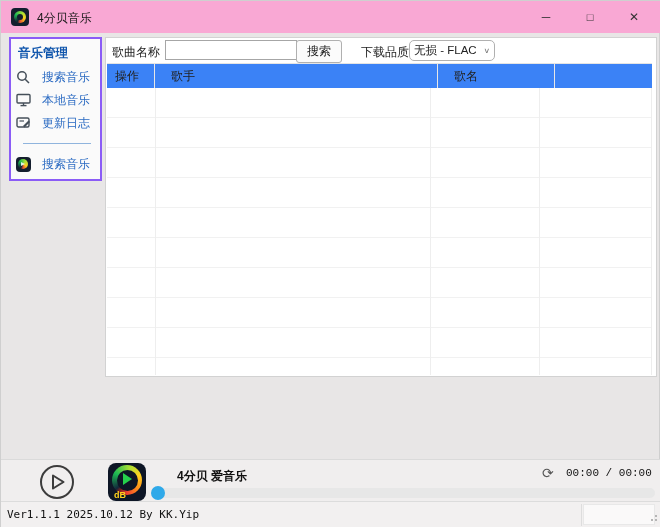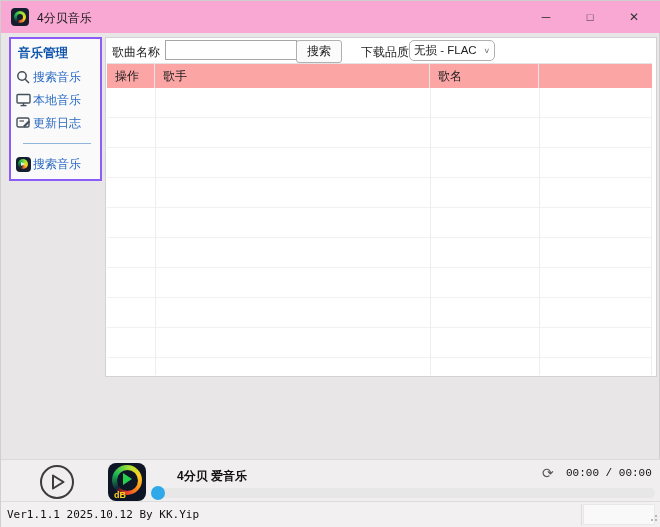--- a/index.html
+++ b/index.html
@@ -15,21 +15,21 @@
       background:conic-gradient(from 210deg,#123,#1db954 90deg,#a8e036 180deg,#ffd21e 260deg,#e2502e 330deg,#123);}
   #app-icon .ring::after{content:"";position:absolute;inset:3px;border-radius:50%;background:#141e2e;}
   #win-title{left:36px;top:9px;font-size:12px;color:#1a1a1a;}
   .caption-btn{top:0;width:44px;height:32px;display:flex;align-items:center;justify-content:center;
       font-size:12px;color:#333;cursor:default;}
   #btn-min{left:523px;}  #btn-max{left:567px;font-size:11px;}  #btn-close{left:611px;font-size:12px;}
 
   
   #sidebar{left:8px;top:36px;width:93px;height:144px;background:#fafafa;border:2px solid #8b5cf6;box-sizing:border-box;}
   #sb-header{left:7px;top:6px;font-size:12.5px;font-weight:bold;color:#1257ad;}
-  .sb-item{left:4px;width:85px;height:20px;display:flex;align-items:center;gap:2px;cursor:pointer;}
+  .sb-item{left:4px;width:85px;height:20px;display:flex;align-items:center;gap:11px;cursor:pointer;}
   .sb-item .lbl{font-size:12px;color:#2a6ac2;white-space:nowrap;}
   .sb-ic{width:16px;height:16px;flex:0 0 16px;display:flex;align-items:center;justify-content:center;}
   #sb-divider{left:12px;top:104px;width:68px;height:1px;background:#8fb4dd;}
   #exit-icon{width:15px;height:15px;border-radius:4px;background:#141e2e;position:relative;}
   #exit-icon::before{content:"";position:absolute;left:2.5px;top:2.5px;width:10px;height:10px;border-radius:50%;
       background:conic-gradient(from 210deg,#123,#1db954 100deg,#a8e036 190deg,#ffd21e 270deg,#e2502e 330deg,#123);}
   #exit-icon::after{content:"";position:absolute;left:5.5px;top:5px;width:0;height:0;
       border-left:4px solid #dff3e2;border-top:2.5px solid transparent;border-bottom:2.5px solid transparent;}
 
   
@@ -39,21 +39,21 @@
       font-size:12px;padding:0 4px;outline:none;}
   #search-btn{left:190px;top:2px;width:44px;height:21px;border:1px solid #b0b0b0;border-radius:3px;
       background:#fbfbfb;font-size:12px;color:#222;display:flex;align-items:center;justify-content:center;cursor:pointer;}
   #lbl-quality{left:255px;top:6px;font-size:12px;color:#222;}
   #quality-select{left:303px;top:2px;width:86px;height:21px;border:1px solid #b0b0b0;border-radius:5px;background:#fff;
       font-size:11.5px;color:#222;display:flex;align-items:center;padding:0 4px;box-sizing:border-box;cursor:pointer;}
   #quality-select .chev{margin-left:auto;font-size:9px;color:#777;transform:scaleY(.8);}
 
   
   #thead{left:1px;top:25px;right:4px;height:24px;display:grid;grid-template-columns:48px 275px 109px 1fr;
-      border-top:1px solid #e4e4e4;border-bottom:1px solid #e4e4e4;background:#fca5a5;}
+      border-top:1px solid #e4e4e4;border-bottom:1px solid #e4e4e4;background:#3b82f6;gap:8px;}
   .th{display:flex;align-items:center;padding-left:8px;font-size:12px;color:#222;border-right:1px solid #e7e7e7;}
   .th:last-child{border-right:none;}
   #tbody{left:1px;top:50px;right:4px;bottom:1px;background:#fff;border-right:1px solid #ededed;
       background-image:repeating-linear-gradient(to bottom,transparent 0,transparent 29px,#f1f1f1 29px,#f1f1f1 30px);}
   .colsep{top:50px;bottom:1px;width:1px;background:#eeeeee;}
   #colsep1{left:49px;} #colsep2{left:324px;} #colsep3{left:433px;}
 
   
   #player{left:0;top:458px;width:660px;height:42px;background:#f0eeee;border-top:1px solid #dadada;box-sizing:border-box;}
   #play-btn{left:38px;top:4px;width:36px;height:36px;cursor:pointer;}

